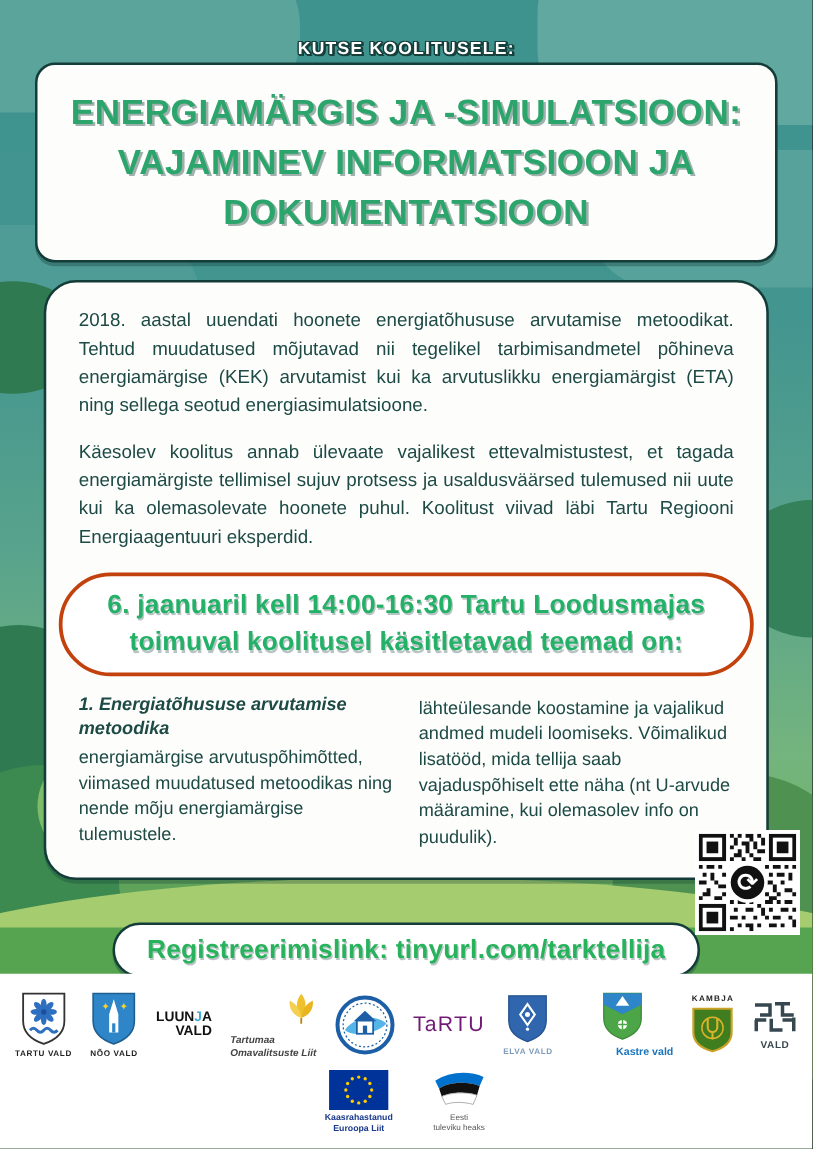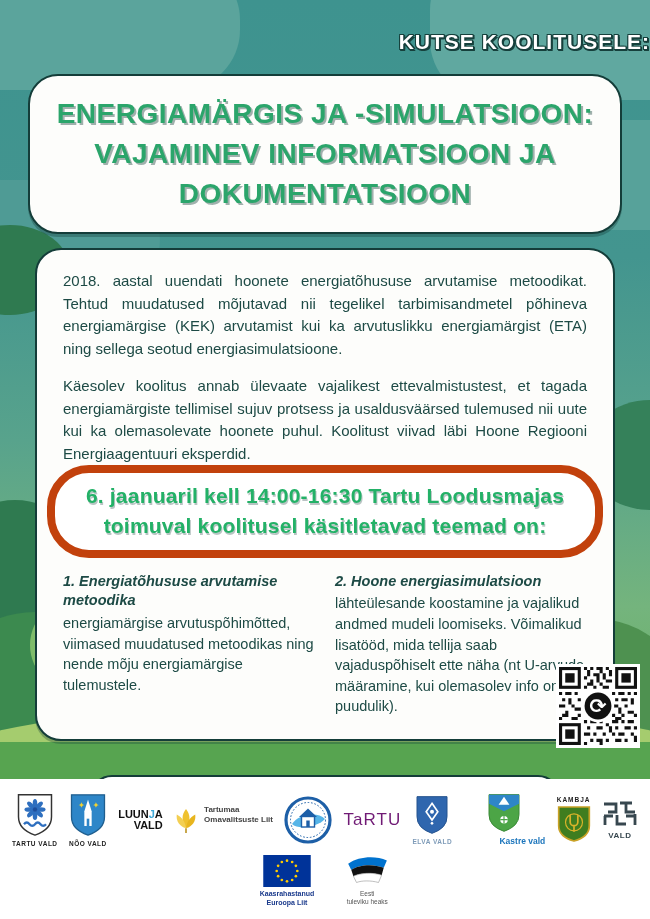--- a/index.html
+++ b/index.html
@@ -28,40 +28,40 @@
   .b3{ left:215px; top:618px; width:180px; height:170px; background:#4e9150; }
   .b4{ left:355px; top:632px; width:170px; height:160px; background:#6fb062; }
   .b5{ left:490px; top:618px; width:200px; height:180px; background:#4e9150; }
   .b6{ left:300px; top:600px; width:120px; height:110px; background:#7fbc6a; }
   .b7{ left:30px;  top:595px; width:110px; height:100px; background:#7fbc6a; }
   .hill{ position:absolute; left:-130px; top:702px; width:910px; height:190px; border-radius:50%; background:#a5cc6e; }
   .grass{ position:absolute; left:0; top:742px; width:650px; height:40px; background:#57a450; }
   
   .content{ position:relative; z-index:2; }
   .kicker{
-    margin-top:30px; text-align:right; color:#fff; font-weight:bold; font-size:21px; letter-spacing:1px;
+    margin-top:30px; text-align:center; color:#fff; font-weight:bold; font-size:14px; letter-spacing:1px;
     text-shadow:2px 2px 0 #16403c,-1px -1px 0 #16403c,1px -1px 0 #16403c,-1px 1px 0 #16403c,2px 0 0 #16403c,0 2px 0 #16403c;
   }
   .title-box{
-    width:594px; margin:20px auto 0; min-height:160px; background:#fdfdfb;
-    border:2px solid #143d39; border-radius:30px; box-shadow:0 3px 0 rgba(20,61,57,.35);
+    width:594px; margin:4px auto 0; min-height:160px; background:#fdfdfb;
+    border:2px solid #143d39; border-radius:16px; box-shadow:0 3px 0 rgba(20,61,57,.35);
     display:flex; align-items:center; justify-content:center; padding:16px 24px;
   }
   .title-box h1{
     text-align:center; color:#2ba56b; font-size:28px; line-height:1.42; letter-spacing:.5px;
     font-weight:800; text-shadow:2px 2px 0 rgba(20,60,55,.4);
   }
   .body-box{
     width:580px; margin:14px auto 0; background:#fdfdfb; border:2px solid #143d39; border-radius:26px;
     padding:20px 26px 22px; box-shadow:0 3px 0 rgba(20,61,57,.3);
   }
   .body-box p.intro{ color:#1d4a45; font-size:15px; line-height:1.5; text-align:justify; font-weight:500; }
   .body-box p.intro + p.intro{ margin-top:15px; }
   .schedule-pill{
-    margin:0 -16px 14px; background:#fff; border:8px solid #c2410c; border-radius:42px;
+    margin:17px -16px 14px; background:#fff; border:3px solid #c2410c; border-radius:42px;
     padding:8px 20px; text-align:center;
   }
   .schedule-pill span{
     color:#23b167; font-weight:800; font-size:21px; line-height:1.45; letter-spacing:.2px;
     text-shadow:1px 2px 0 rgba(20,60,55,.3);
   }
   .columns{ display:flex; gap:20px; margin-top:4px; }
   .col{ flex:1; }
   .col .col-h{ color:#1d4a45; font-weight:800; font-size:14.5px; line-height:1.35;font-style:italic; }
   .col .col-b{ color:#1d4a45; font-size:14.5px; line-height:1.42; margin-top:2px; }
@@ -86,21 +86,21 @@
   .footer{
     position:absolute; left:0; bottom:0; width:650px; height:140px; background:#fff; z-index:4;
     display:flex; flex-direction:column; justify-content:center; gap:6px; padding:6px 12px 4px;
   }
   .logo-row1{ display:flex; align-items:center; justify-content:space-between; }
   .logo-row2{ display:flex; align-items:flex-start; justify-content:center; gap:30px; margin-top:2px; }
   .logo{ display:flex; flex-direction:column; align-items:center; }
   .logo .lbl{ margin-top:3px; font-size:6.5px; font-weight:bold; color:#222; letter-spacing:.5px; white-space:nowrap; }
   .luunja{ font-weight:800; color:#111; font-size:11px; line-height:1; text-align:right; }
   .luunja .jblue{ color:#3fa9d8; }
-  .tol{ flex-direction:row; gap:6px; align-items:flex-start; }
+  .tol{ flex-direction:column; gap:6px; align-items:flex-end;font-style:italic; }
   .tol-text{ font-size:8px; color:#444; font-weight:bold; line-height:1.3; }
   .tartu-word{ color:#701a75; font-weight:400; font-size:17px; letter-spacing:1px; }
   .elva-lbl{ color:#7e9bb8 !important; letter-spacing:1.5px; }
   .kastre-lbl{ color:#1b75bc !important; font-size:8.5px !important; letter-spacing:0 !important;margin-left:36px; }
   .kambja-top{ font-size:6.5px; font-weight:bold; color:#222; letter-spacing:1px; margin-bottom:2px; }
   .peipsi-lbl{ color:#37474f !important; font-size:8px !important; letter-spacing:2px; }
   .eu-block,.ee-block{ display:flex; flex-direction:column; align-items:center; }
   .eu-txt{ margin-top:3px; font-size:7px; font-weight:bold; color:#1a3a8c; text-align:center; line-height:1.25; }
   .ee-txt{ margin-top:3px; font-size:6.5px; color:#555; text-align:center; line-height:1.25; }
 </style>
@@ -131,33 +131,32 @@
 
   <div class="content">
     <div class="kicker">KUTSE KOOLITUSELE:</div>
 
     <div class="title-box">
       <h1>ENERGIAMÄRGIS JA -SIMULATSIOON: VAJAMINEV INFORMATSIOON JA DOKUMENTATSIOON</h1>
     </div>
 
     <div class="body-box">
       <p class="intro">2018. aastal uuendati hoonete energiatõhususe arvutamise metoodikat. Tehtud muudatused mõjutavad nii tegelikel tarbimisandmetel põhineva energiamärgise (KEK) arvutamist kui ka arvutuslikku energiamärgist (ETA) ning sellega seotud energiasimulatsioone.</p>
-      <p class="intro">Käesolev koolitus annab ülevaate vajalikest ettevalmistustest, et tagada energiamärgiste tellimisel sujuv protsess ja usaldusväärsed tulemused nii uute kui ka olemasolevate hoonete puhul. Koolitust viivad läbi Hoone Regiooni Energiaagentuuri eksperdid.</p>
+      <p class="intro">Käesolev koolitus annab ülevaate vajalikest ettevalmistustest, et tagada energiamärgiste tellimisel sujuv protsess ja usaldusväärsed tulemused nii uute kui ka olemasolevate hoonete puhul. Koolitust viivad läbi Tartu Regiooni Energiaagentuuri eksperdid.</p>
 
       <div class="schedule-pill">
         <span>6. jaanuaril kell 14:00-16:30 Tartu Loodusmajas toimuval koolitusel käsitletavad teemad on:</span>
       </div>
 
       <div class="columns">
         <div class="col">
           <p class="col-h">1. Energiatõhususe arvutamise metoodika</p>
           <p class="col-b">energiamärgise arvutuspõhimõtted, viimased muudatused metoodikas ning nende mõju energiamärgise tulemustele.</p>
         </div>
         <div class="col">
-          <p class="col-h">2. Hoone energiasimulatsioon</p>
           <p class="col-b">lähteülesande koostamine ja vajalikud andmed mudeli loomiseks. Võimalikud lisatööd, mida tellija saab vajaduspõhiselt ette näha (nt U-arvude määramine, kui olemasolev info on puudulik).</p>
         </div>
       </div>
     </div>
 
     <div class="reg-row">
       <div class="reg-pill">
         <span>Registreerimislink: tinyurl.com/tarktellija</span>
       </div>
       <div class="reg-note">Koolitusele registreerumine on avatud 4. jaanuari õhtuni.</div>

